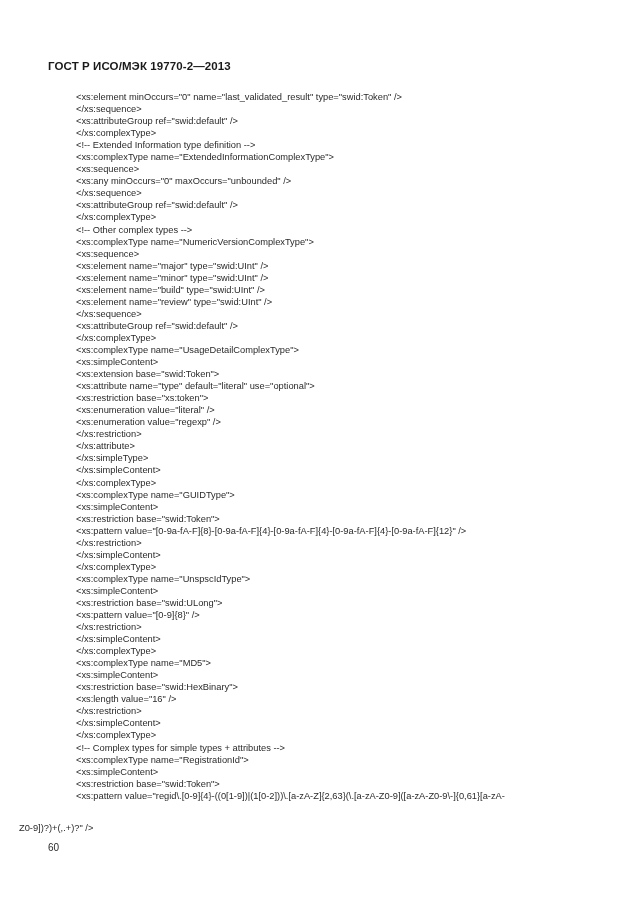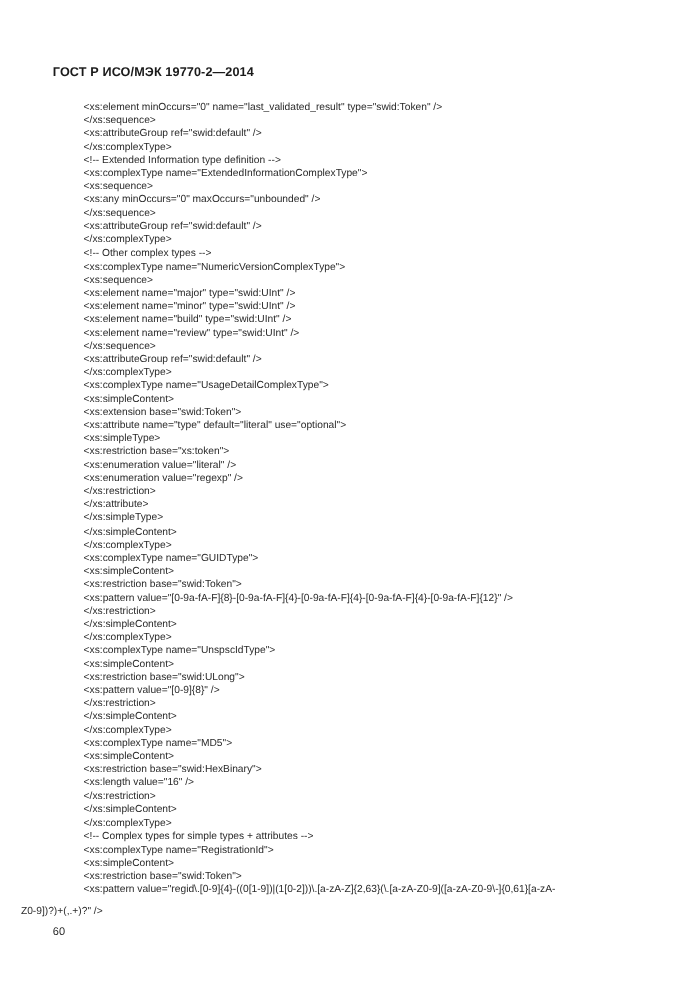--- a/index.html
+++ b/index.html
@@ -8,21 +8,21 @@
   .header { position: absolute; left: 48px; top: 60px; font-size: 11.5px;
             font-weight: bold; letter-spacing: 0.1px; color: #1a1a1a; }
   .code { position: absolute; left: 76px; top: 91px; width: 520px; }
   .line { font-size: 9.3px; line-height: 12.05px; white-space: pre; color: #2a2a2a; }
   .wrap { position: absolute; left: 19px; top: 823px; font-size: 9.3px; white-space: pre; color: #2a2a2a; }
   .pagenum { position: absolute; left: 48px; top: 842px; font-size: 10px; color: #2a2a2a; }
 </style>
 </head>
 <body>
 
-<div class="header">ГОСТ Р ИСО/МЭК 19770-2—2014</div>
+<div class="header">ГОСТ Р ИСО/МЭК 19770-2—2013</div>
 
 <div class="code" id="code">
     <div class="line">&lt;xs:element minOccurs="0" name="last_validated_result" type="swid:Token" /&gt;</div>
     <div class="line">&lt;/xs:sequence&gt;</div>
     <div class="line">&lt;xs:attributeGroup ref="swid:default" /&gt;</div>
     <div class="line">&lt;/xs:complexType&gt;</div>
     <div class="line">&lt;!-- Extended Information type definition --&gt;</div>
     <div class="line">&lt;xs:complexType name="ExtendedInformationComplexType"&gt;</div>
     <div class="line">&lt;xs:sequence&gt;</div>
     <div class="line">&lt;xs:any minOccurs="0" maxOccurs="unbounded" /&gt;</div>
@@ -36,21 +36,20 @@
     <div class="line">&lt;xs:element name="minor" type="swid:UInt" /&gt;</div>
     <div class="line">&lt;xs:element name="build" type="swid:UInt" /&gt;</div>
     <div class="line">&lt;xs:element name="review" type="swid:UInt" /&gt;</div>
     <div class="line">&lt;/xs:sequence&gt;</div>
     <div class="line">&lt;xs:attributeGroup ref="swid:default" /&gt;</div>
     <div class="line">&lt;/xs:complexType&gt;</div>
     <div class="line">&lt;xs:complexType name="UsageDetailComplexType"&gt;</div>
     <div class="line">&lt;xs:simpleContent&gt;</div>
     <div class="line">&lt;xs:extension base="swid:Token"&gt;</div>
     <div class="line">&lt;xs:attribute name="type" default="literal" use="optional"&gt;</div>
-    <div class="line">&lt;xs:simpleType&gt;</div>
     <div class="line">&lt;xs:restriction base="xs:token"&gt;</div>
     <div class="line">&lt;xs:enumeration value="literal" /&gt;</div>
     <div class="line">&lt;xs:enumeration value="regexp" /&gt;</div>
     <div class="line">&lt;/xs:restriction&gt;</div>
     <div class="line">&lt;/xs:attribute&gt;</div>
     <div class="line">&lt;/xs:simpleType&gt;</div>
     <div class="line">&lt;/xs:simpleContent&gt;</div>
     <div class="line">&lt;/xs:complexType&gt;</div>
     <div class="line">&lt;xs:complexType name="GUIDType"&gt;</div>
     <div class="line">&lt;xs:simpleContent&gt;</div>

